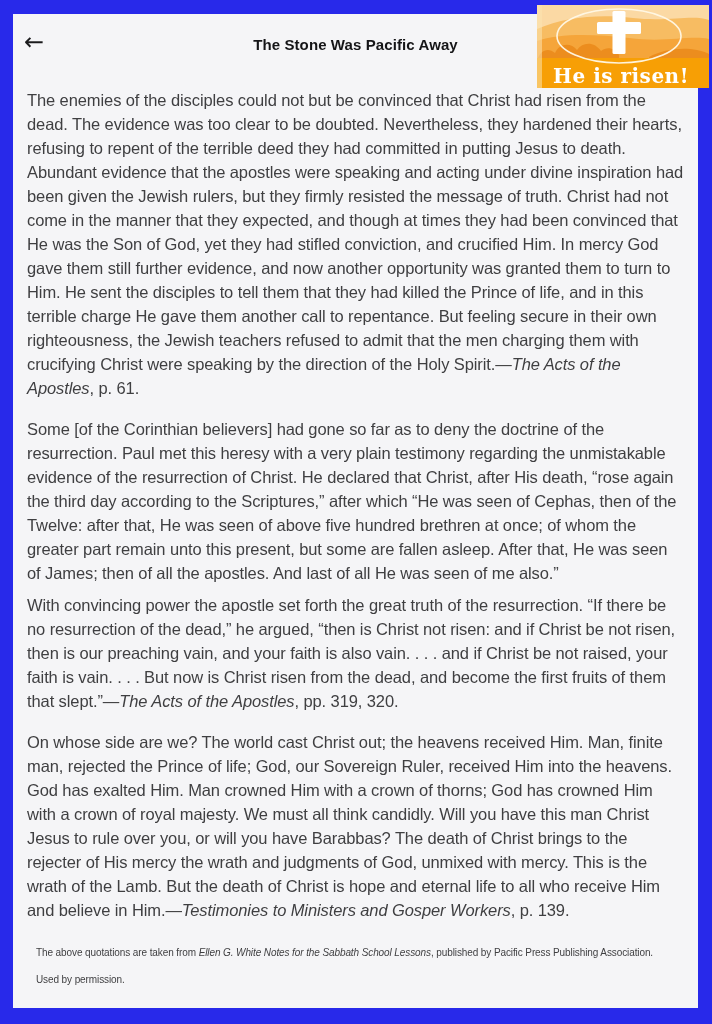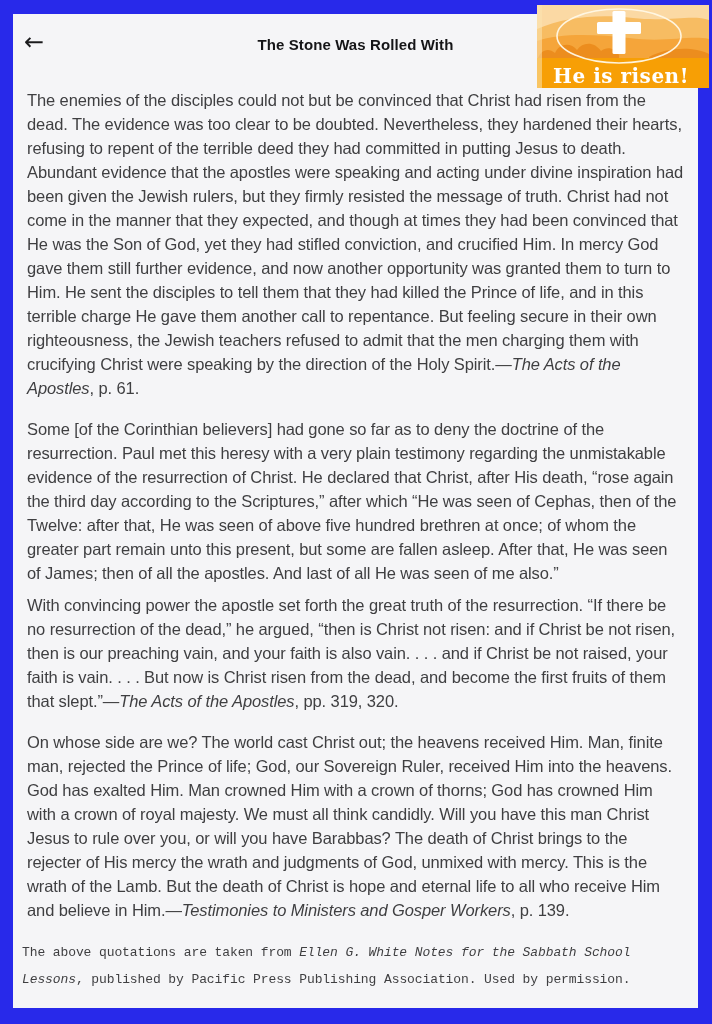--- a/index.html
+++ b/index.html
@@ -55,26 +55,25 @@
     line-height: 24px;
     letter-spacing: -0.1px;
     color: var(--body-text, #3f3f41);
   }
 
   .para { margin: 0 0 17px 0; }
   .para.tight { margin-bottom: 8px; }
   .para em { font-style: italic; }
 
   .footnote {
-    padding: 0 9px;
-    font-size: 13px;
+    padding: 0 23px;
+    font-size: 10px;
     line-height: 27px;
     letter-spacing: -0.1px;
     color: var(--body-text, #3f3f41);
-    font-family: Liberation Mono, monospace;
   }
   .footnote p { margin: 0; }
   .footnote em { font-style: italic; }
 
   .hero {
     position: absolute;
     left: 537px;
     top: 5px;
     width: 172px;
     height: 65px;
@@ -86,21 +85,21 @@
 <body>
 
 <div class="frame">
 
   <div class="page">
 
     <header class="header">
       <button class="back-btn">
         <span>←</span>
       </button>
-      <h1 class="title">The Stone Was Rolled With</h1>
+      <h1 class="title">The Stone Was Pacific Away</h1>
     </header>
 
     <main class="content">
         <p class="para"><span>The enemies of the disciples could not but be convinced that Christ had risen from the dead. The evidence was too clear to be doubted. Nevertheless, they hardened their hearts, refusing to repent of the terrible deed they had committed in putting Jesus to death. Abundant evidence that the apostles were speaking and acting under divine inspiration had been given the Jewish rulers, but they firmly resisted the message of truth. Christ had not come in the manner that they expected, and though at times they had been convinced that He was the Son of God, yet they had stifled conviction, and crucified Him. In mercy God gave them still further evidence, and now another opportunity was granted them to turn to Him. He sent the disciples to tell them that they had killed the Prince of life, and in this terrible charge He gave them another call to repentance. But feeling secure in their own righteousness, the Jewish teachers refused to admit that the men charging them with crucifying Christ were speaking by the direction of the Holy Spirit.—</span><em>The Acts of the Apostles</em><span>, p. 61.</span></p>
         <p class="para tight"><span>Some [of the Corinthian believers] had gone so far as to deny the doctrine of the resurrection. Paul met this heresy with a very plain testimony regarding the unmistakable evidence of the resurrection of Christ. He declared that Christ, after His death, “rose again the third day according to the Scriptures,” after which “He was seen of Cephas, then of the Twelve: after that, He was seen of above five hundred brethren at once; of whom the greater part remain unto this present, but some are fallen asleep. After that, He was seen of James; then of all the apostles. And last of all He was seen of me also.”</span></p>
         <p class="para"><span>With convincing power the apostle set forth the great truth of the resurrection. “If there be no resurrection of the dead,” he argued, “then is Christ not risen: and if Christ be not risen, then is our preaching vain, and your faith is also vain. . . . and if Christ be not raised, your faith is vain. . . . But now is Christ risen from the dead, and become the first fruits of them that slept.”—</span><em>The Acts of the Apostles</em><span>, pp. 319, 320.</span></p>
         <p class="para"><span>On whose side are we? The world cast Christ out; the heavens received Him. Man, finite man, rejected the Prince of life; God, our Sovereign Ruler, received Him into the heavens. God has exalted Him. Man crowned Him with a crown of thorns; God has crowned Him with a crown of royal majesty. We must all think candidly. Will you have this man Christ Jesus to rule over you, or will you have Barabbas? The death of Christ brings to the rejecter of His mercy the wrath and judgments of God, unmixed with mercy. This is the wrath of the Lamb. But the death of Christ is hope and eternal life to all who receive Him and believe in Him.—</span><em>Testimonies to Ministers and Gosper Workers</em><span>, p. 139.</span></p>
       </main>
 
     <footer class="footnote">

